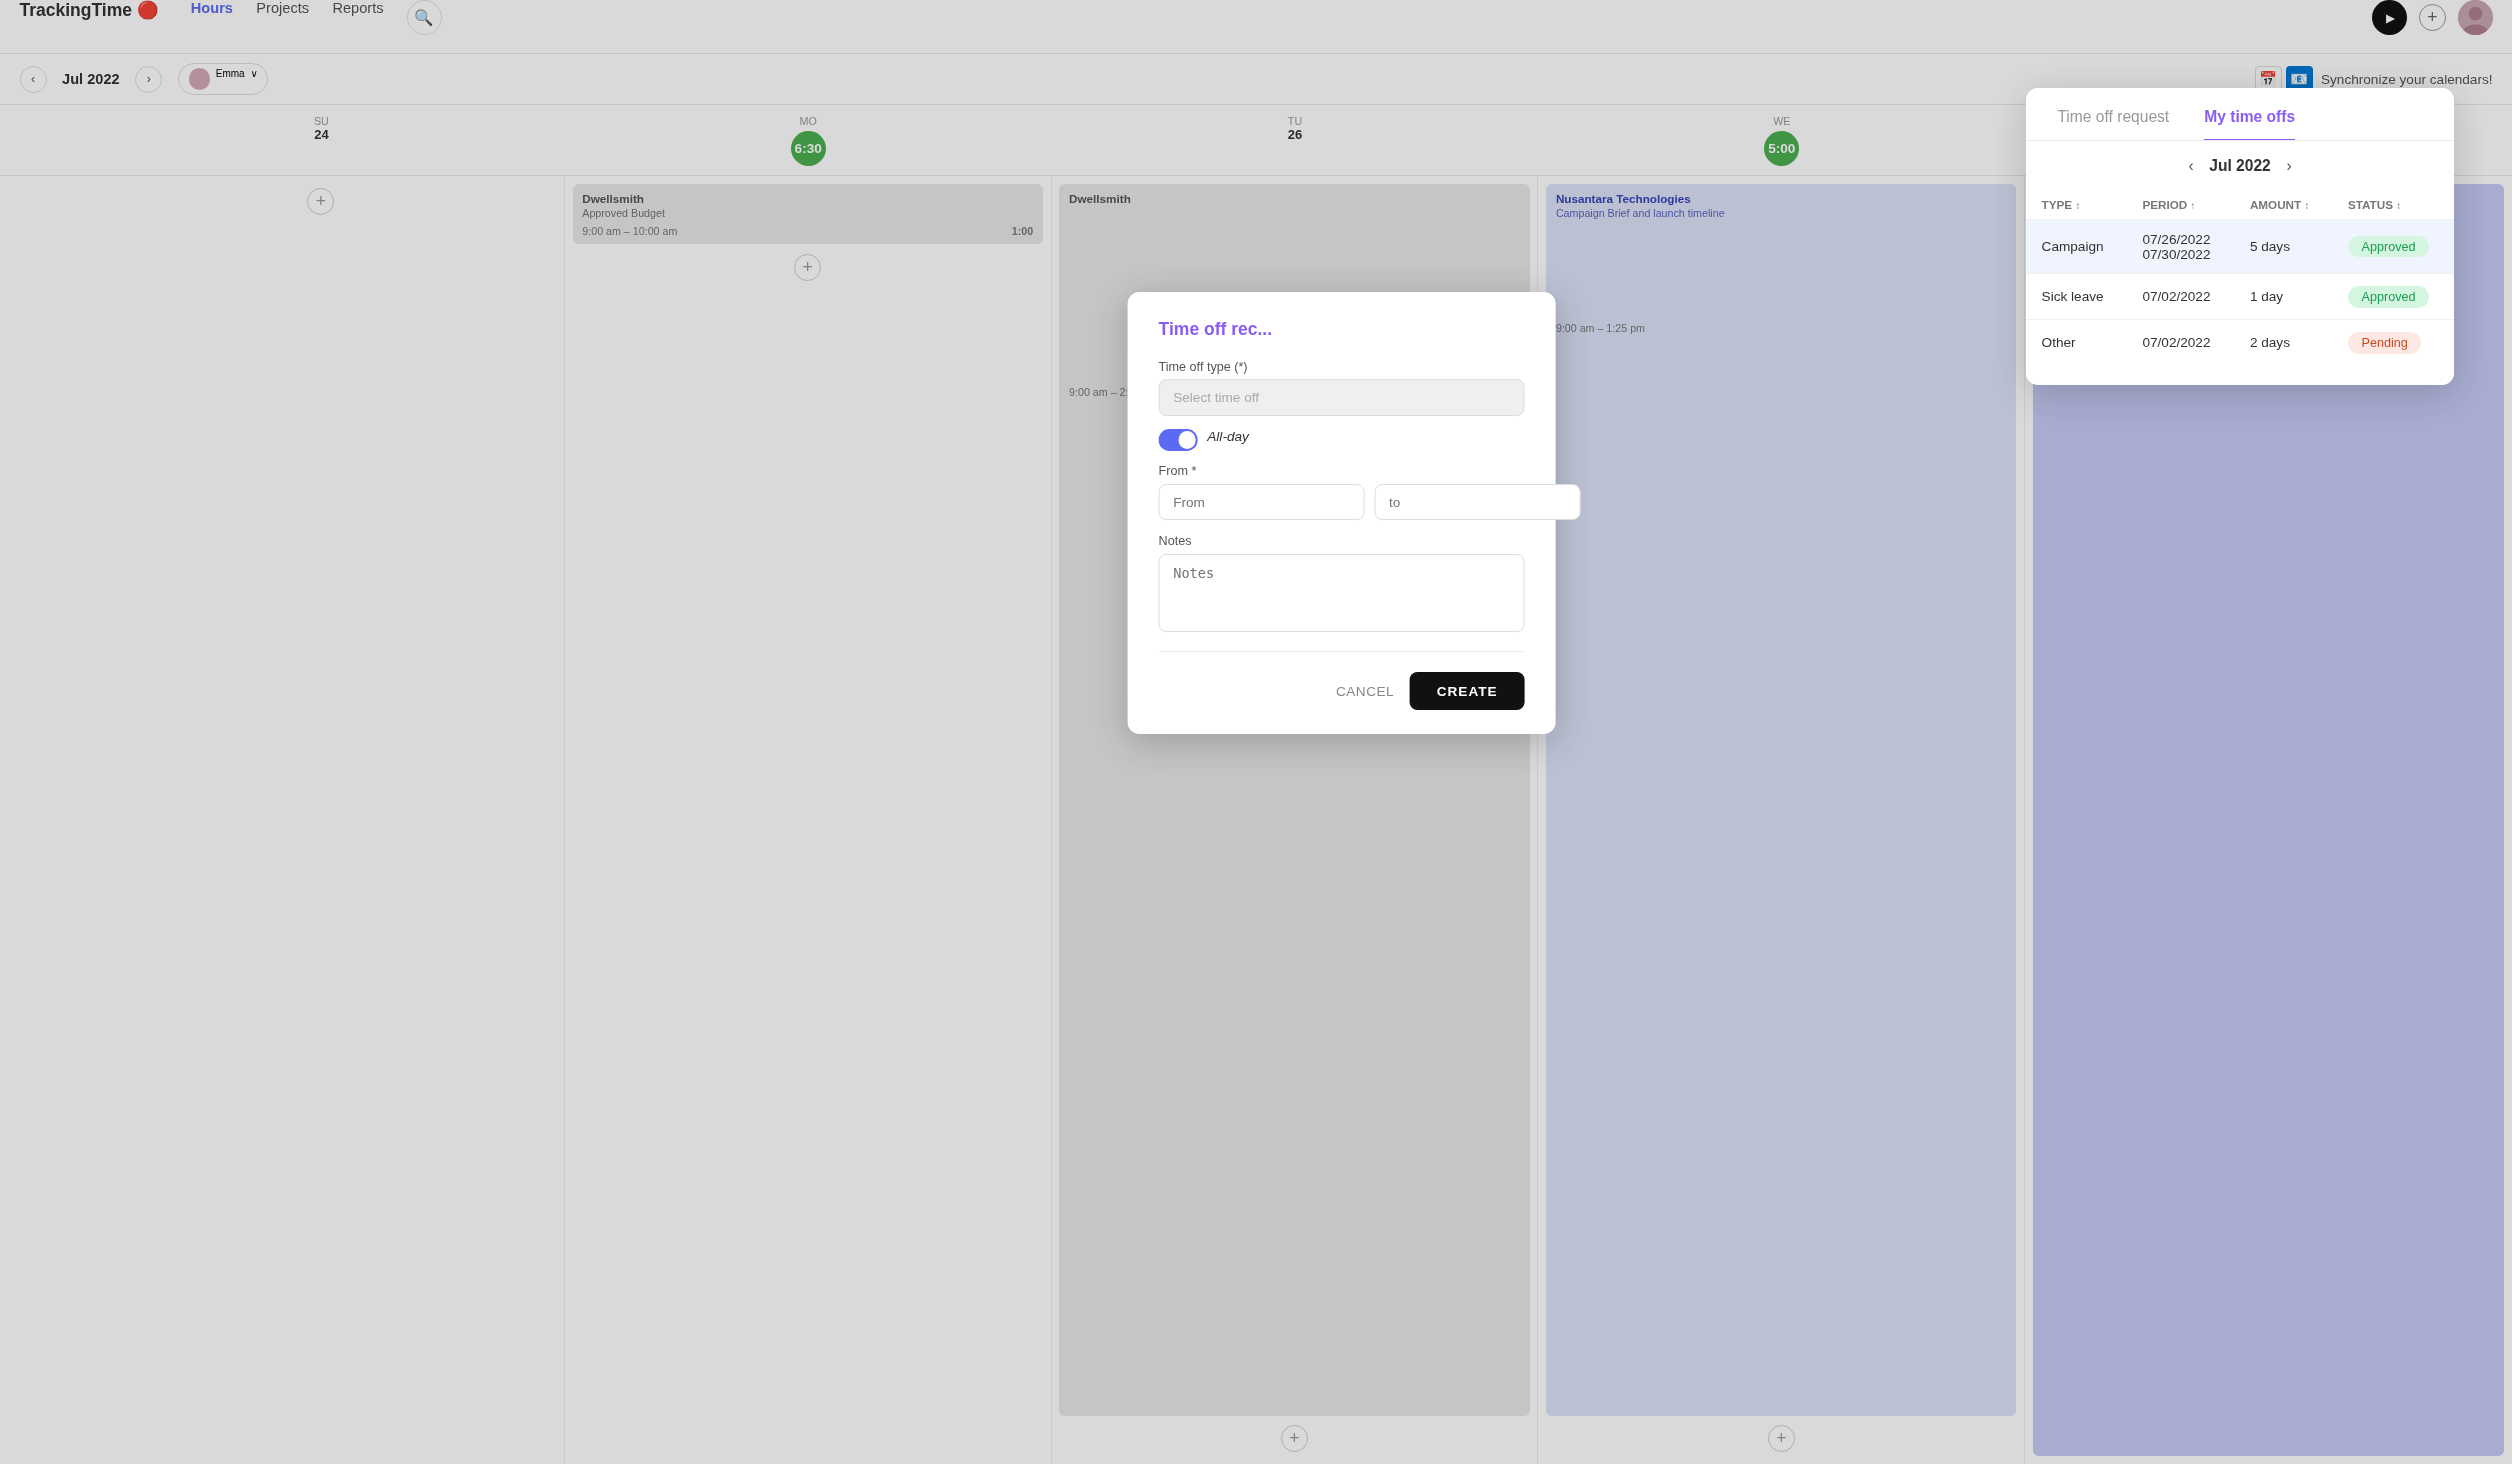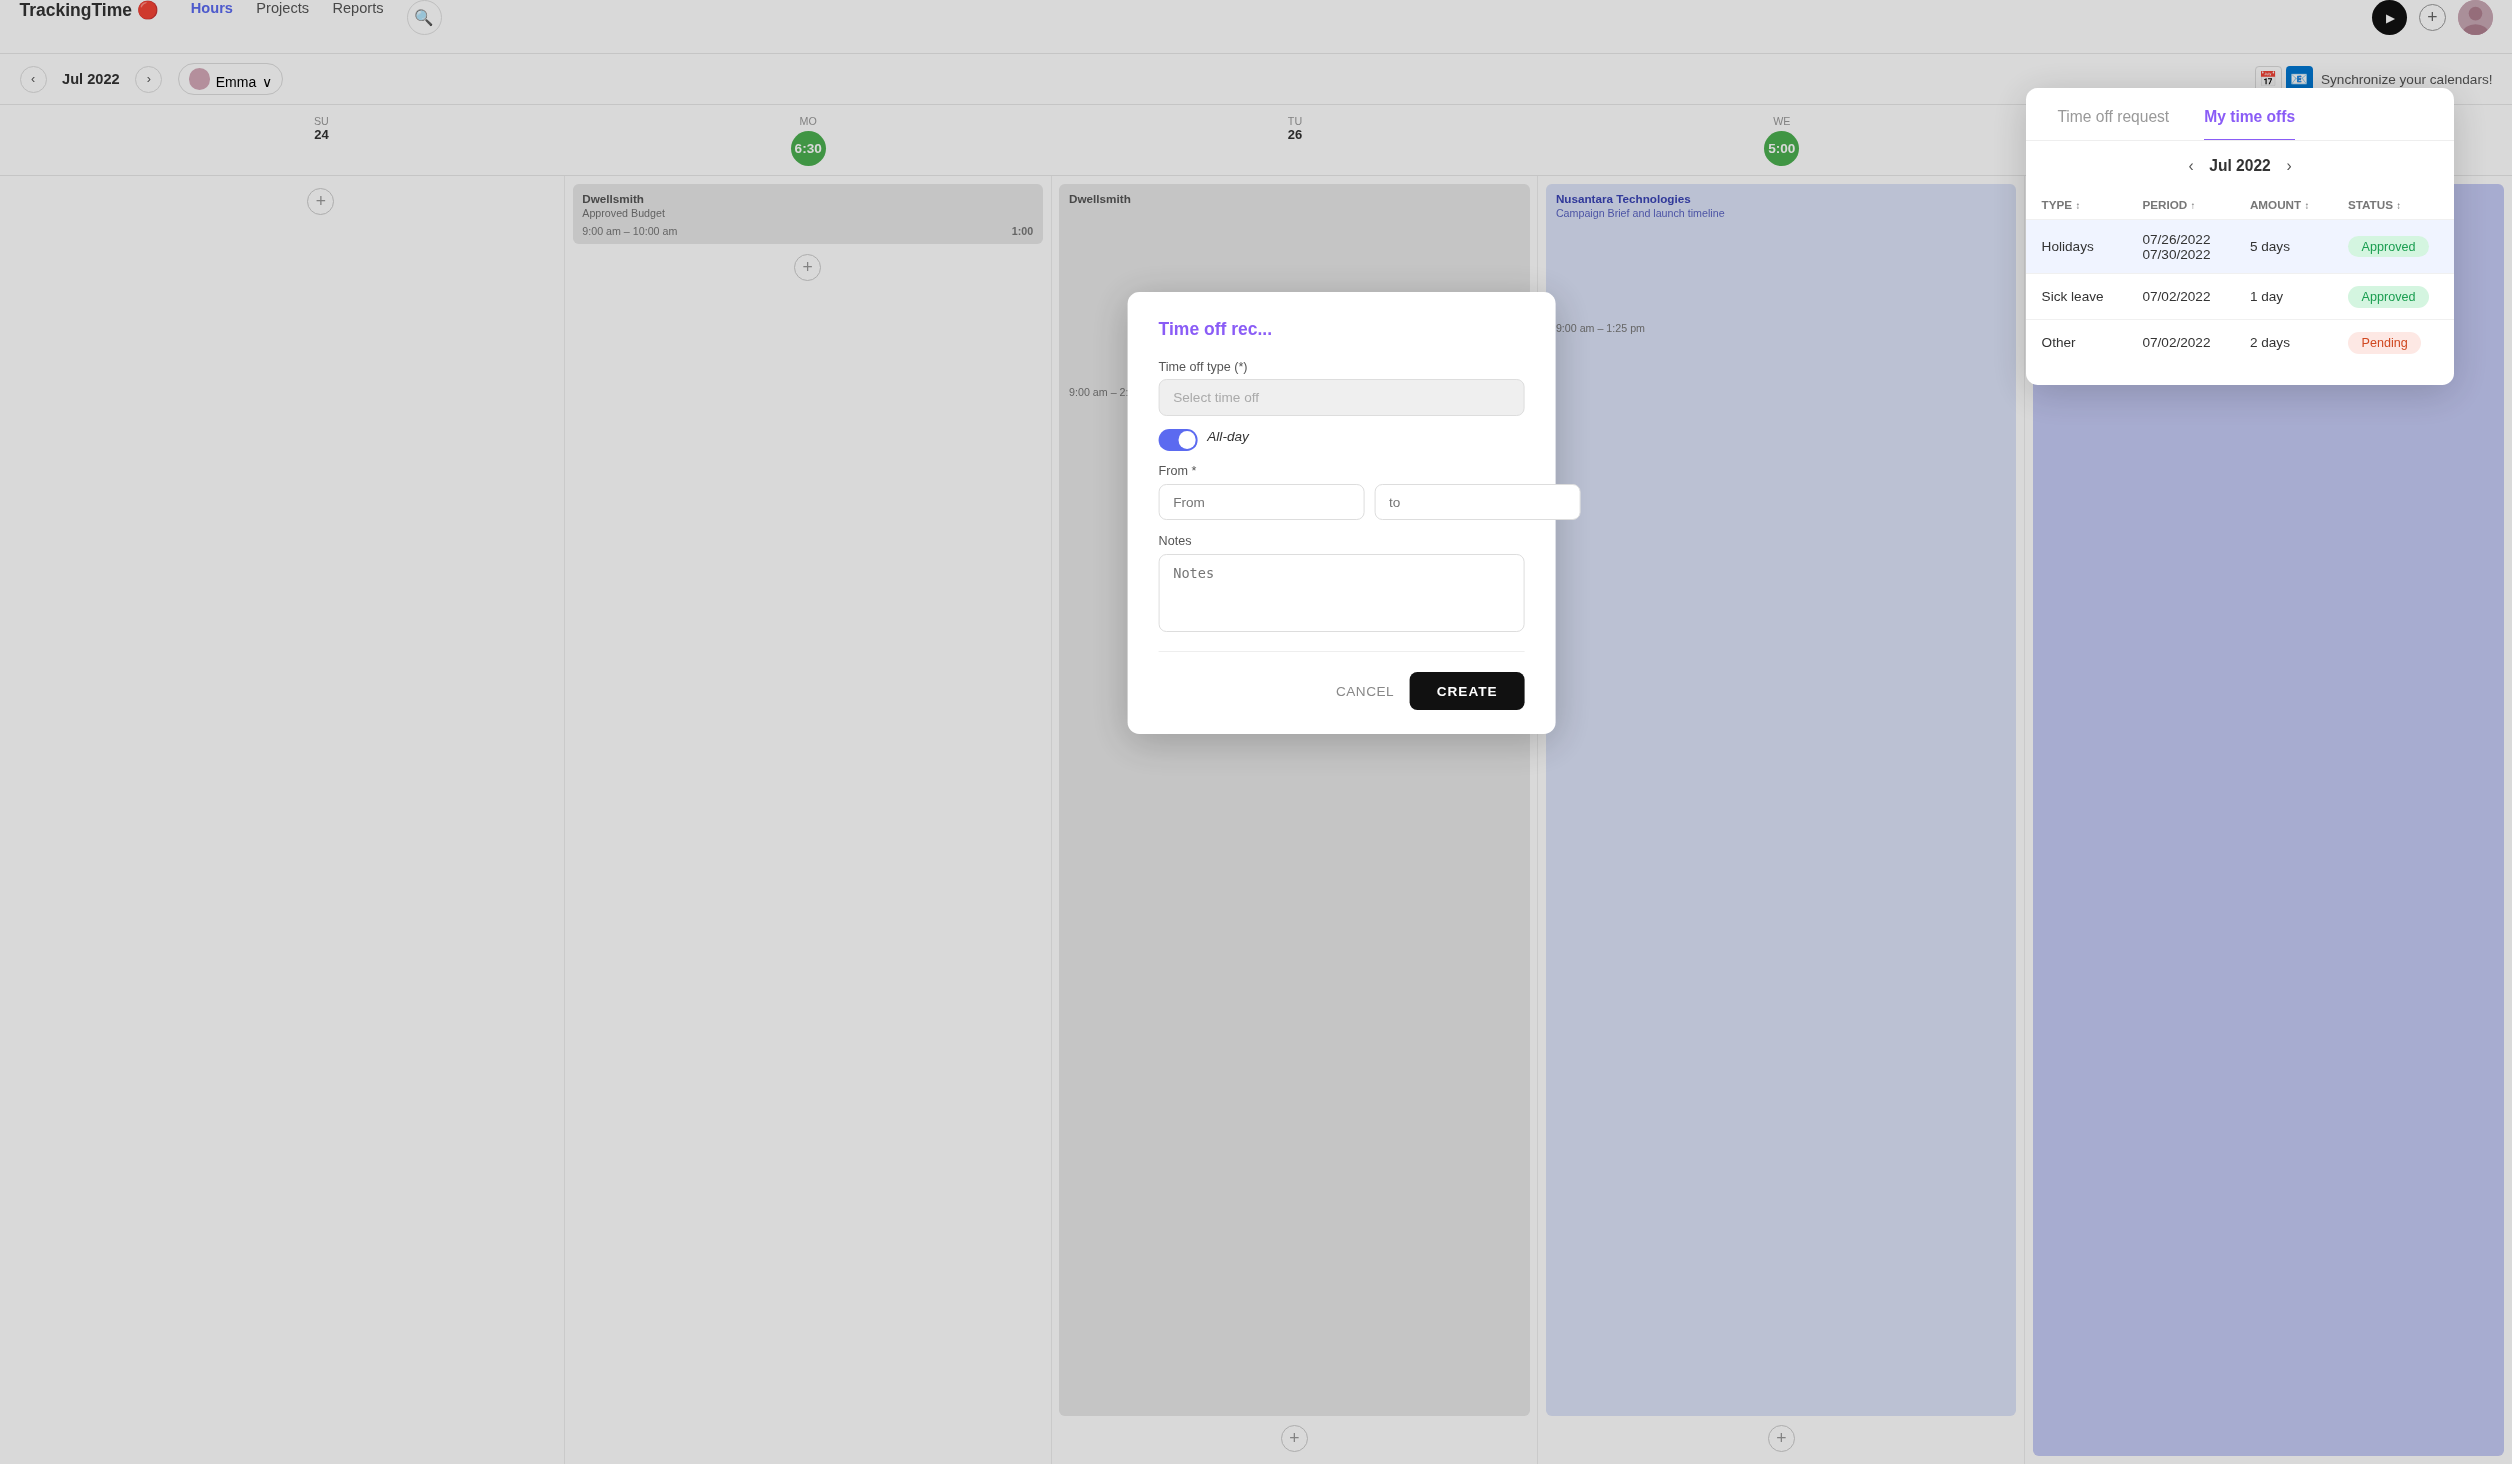--- a/index.html
+++ b/index.html
@@ -24,21 +24,21 @@
     .avatar { width: 35px; height: 35px; border-radius: 50%; background: #d4a8b8; overflow: hidden; cursor: pointer; }
 
     
     .cal-header {
       display: flex; align-items: center; height: 51px;
       background: #fff; border-bottom: 1px solid #e8e8e8;
       padding: 0 19.5px; gap: 15.6px;
     }
     .nav-arrow { width: 27px; height: 27px; border-radius: 50%; border: 1px solid #ddd; background: #fff; display: flex; align-items: center; justify-content: center; cursor: pointer; font-size: 12.6px; color: #555; }
     .month-label { font-size: 14.6px; font-weight: 600; color: #333; }
-    .user-badge { display: flex; align-items: flex-end; gap: 5.8px; padding: 3.9px 9.7px; border: 1px solid #ddd; border-radius: 19.5px; cursor: pointer; font-size: 14px; }
+    .user-badge { display: flex; align-items: flex-start; gap: 5.8px; padding: 3.9px 9.7px; border: 1px solid #ddd; border-radius: 19.5px; cursor: pointer; font-size: 10px; }
     .user-avatar-small { width: 21.4px; height: 21.4px; border-radius: 50%; background: #d4a8b8; }
     .sync-banner { margin-left: auto; display: flex; align-items: center; gap: 7.8px; font-size: 13.6px; color: #555; }
     .cal-icons { display: flex; gap: 3.9px; }
     .cal-icon { width: 27px; height: 27px; border-radius: 3.9px; display: flex; align-items: center; justify-content: center; font-size: 14.6px; }
     .cal-icon.gcal { background: #fff; border: 1px solid #ddd; }
     .cal-icon.outlook { background: #0078d4; color: #fff; }
 
     
     .calendar-area { display: flex; flex-direction: column; height: calc(100vh - 105px); overflow: hidden; }
     .day-headers { display: grid; grid-template-columns: 78px repeat(5, 1fr); border-bottom: 1px solid #e8e8e8; background: #fff; }
@@ -250,21 +250,21 @@
     <thead>
       <tr>
         <th>TYPE <span class="sort-icon">↕</span></th>
         <th>PERIOD <span class="sort-icon">↑</span></th>
         <th>AMOUNT <span class="sort-icon">↕</span></th>
         <th>STATUS <span class="sort-icon">↕</span></th>
       </tr>
     </thead>
     <tbody>
       <tr class="highlight-row">
-        <td>Holidays</td>
+        <td>Campaign</td>
         <td style="white-space:pre-line;">07/26/2022
 07/30/2022</td>
         <td>5 days</td>
         <td><span class="status-badge status-approved">Approved</span></td>
       </tr>
       <tr>
         <td>Sick leave</td>
         <td>07/02/2022</td>
         <td>1 day</td>
         <td><span class="status-badge status-approved">Approved</span></td>

